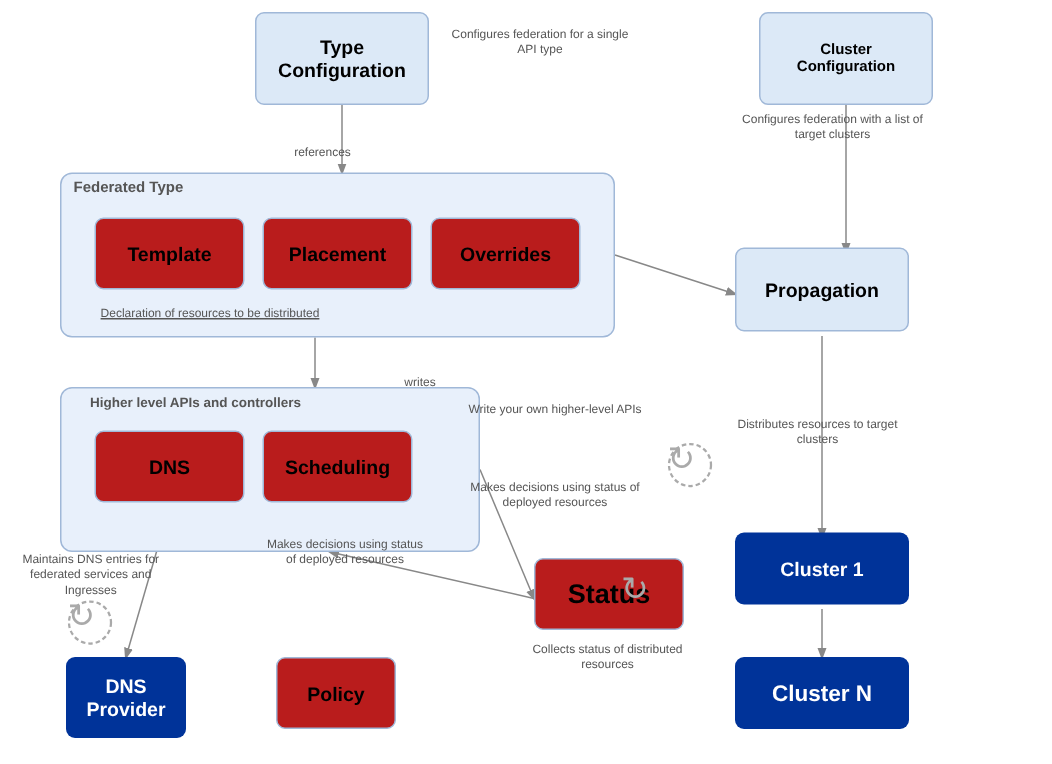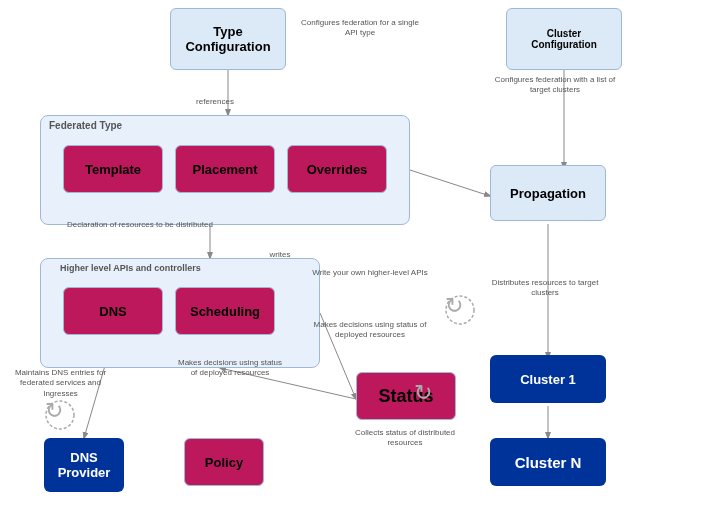--- a/index.html
+++ b/index.html
@@ -35,21 +35,21 @@
       border: 1px solid #a0b8d8;
     }
 
     .box-dark-blue {
       background: #003399;
       color: #fff;
       border: none;
     }
 
     .box-white {
-      background: #be185d;
+      background: #b91c1c;
       border: 1px solid #a0b8d8;
       text-align: right;
     }
 
     
     .container-box {
       position: absolute;
       border-radius: 8px;
       border: 1px solid #a0b8d8;
       background: #e8f0fb;
@@ -174,21 +174,21 @@
     <span>Cluster N</span>
   </div>
 
   <div class="small-text" style="left:295px; top:18px; width:130px;">Configures federation for a single API type</div>
 
   <div class="small-text" style="left:490px; top:75px; width:130px;">Configures federation with
 a list of target clusters</div>
 
   <div class="small-text" style="left:175px; top:97px; width:80px; text-align:center;">references</div>
 
-  <div class="small-text" style="left:40px; top:220px; width:200px;">Declaration of resources to be distributed</div>
+  <div class="small-text" style="left:40px; top:204px; width:200px;text-decoration:underline;">Declaration of resources to be distributed</div>
 
   <div class="small-text" style="left:255px; top:250px; width:50px; text-align:center;">writes</div>
 
   <div class="small-text" style="left:310px; top:268px; width:120px;">Write your own higher-level
 APIs</div>
 
   <div class="small-text" style="left:310px; top:320px; width:120px;">Makes decisions using
 status of deployed
 resources</div>
 

